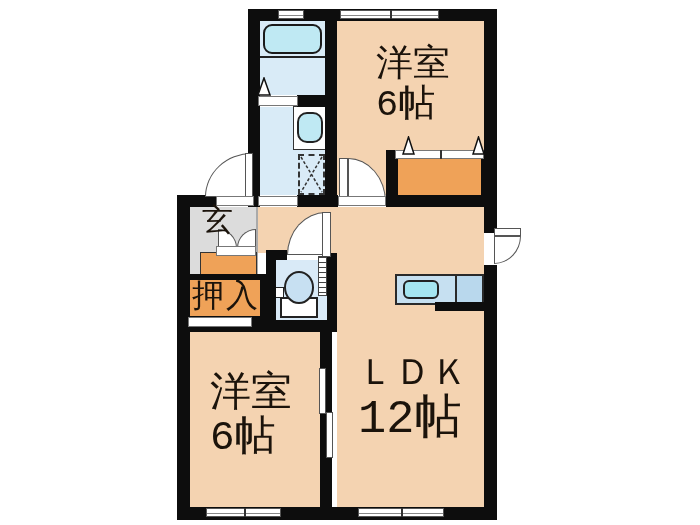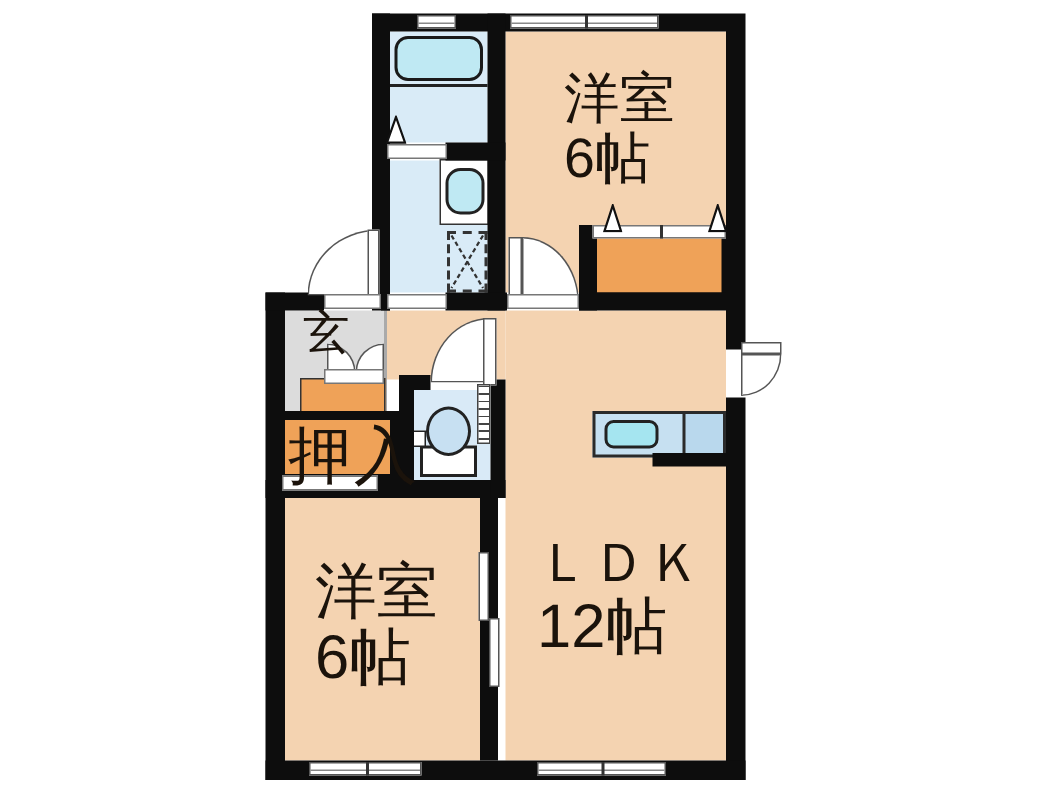--- a/index.html
+++ b/index.html
@@ -1,17 +1,17 @@
 <!DOCTYPE html>
 <html><head>
 <meta charset="utf-8">
 <style>
   html,body{margin:0;padding:0;background:#fff;}
   #plan{position:relative;width:700px;height:525px;background:#ffffff;overflow:hidden;
-        font-family:Liberation Sans, sans-serif;}
+        font-family:Liberation Mono, monospace;}
   #plan div, #plan span, #plan svg{position:absolute;box-sizing:border-box;}
   .floor{background:#F4D3B1;}
   .wet{background:#D9EBF7;}
   .wall{background:#0d0d0d;}
   .sill{background:#fff;border:1px solid #777;}
   .win{background:#fff;border:1px solid #555;}
   .win .mid{left:0;right:0;top:50%;height:1px;background:#888;}
   .win .tick{top:-1px;bottom:-1px;width:2px;background:#333;left:50%;}
   .arc{background:#fff;border:1.5px solid #555;}
   .leaf{background:#fff;border:1px solid #555;}
@@ -137,25 +137,25 @@
   <div class="leaf" style="left:326px;top:412px;width:7px;height:46px;"></div>
 
   <div class="label" style="left:376px;top:46px;font-size:37px;">
     <span style="position:static;display:block;">洋室</span>
     <span style="position:static;display:block;">6帖</span>
   </div>
 
 
   <div class="label" style="left:202px;top:205px;font-size:31px;">玄</div>
 
-  <div class="label" style="left:192px;top:281px;font-size:42px;letter-spacing:2px;">押入</div>
+  <div class="label" style="left:192px;top:281px;font-size:32px;letter-spacing:2px;">押入</div>
 
   <div class="label" style="left:210px;top:372px;font-size:41px;">
     <span style="position:static;display:block;">洋室</span>
     <span style="position:static;display:block;">6帖</span>
   </div>
 
   <div class="label" style="left:358px;top:356px;">
     <span style="position:static;display:block;font-size:36px;letter-spacing:1px;">ＬＤＫ</span>
-    <span style="position:static;display:block;font-size:41px;">12帖</span>
+    <span style="position:static;display:block;font-size:47px;">12帖</span>
   </div>
 
 </div>
 
 </body></html>

